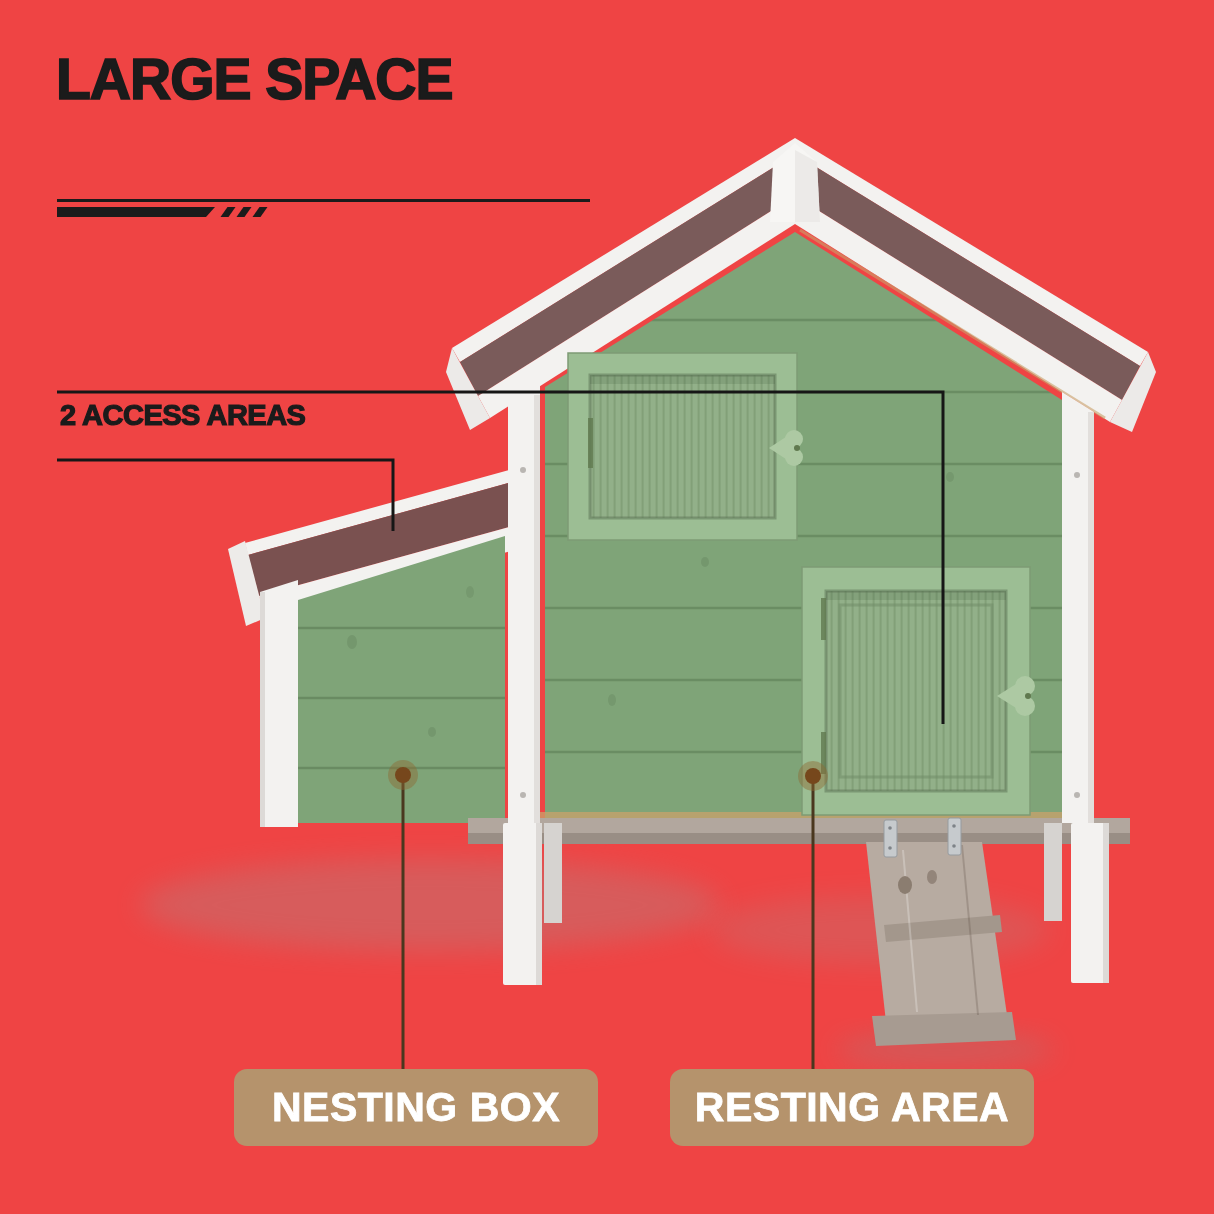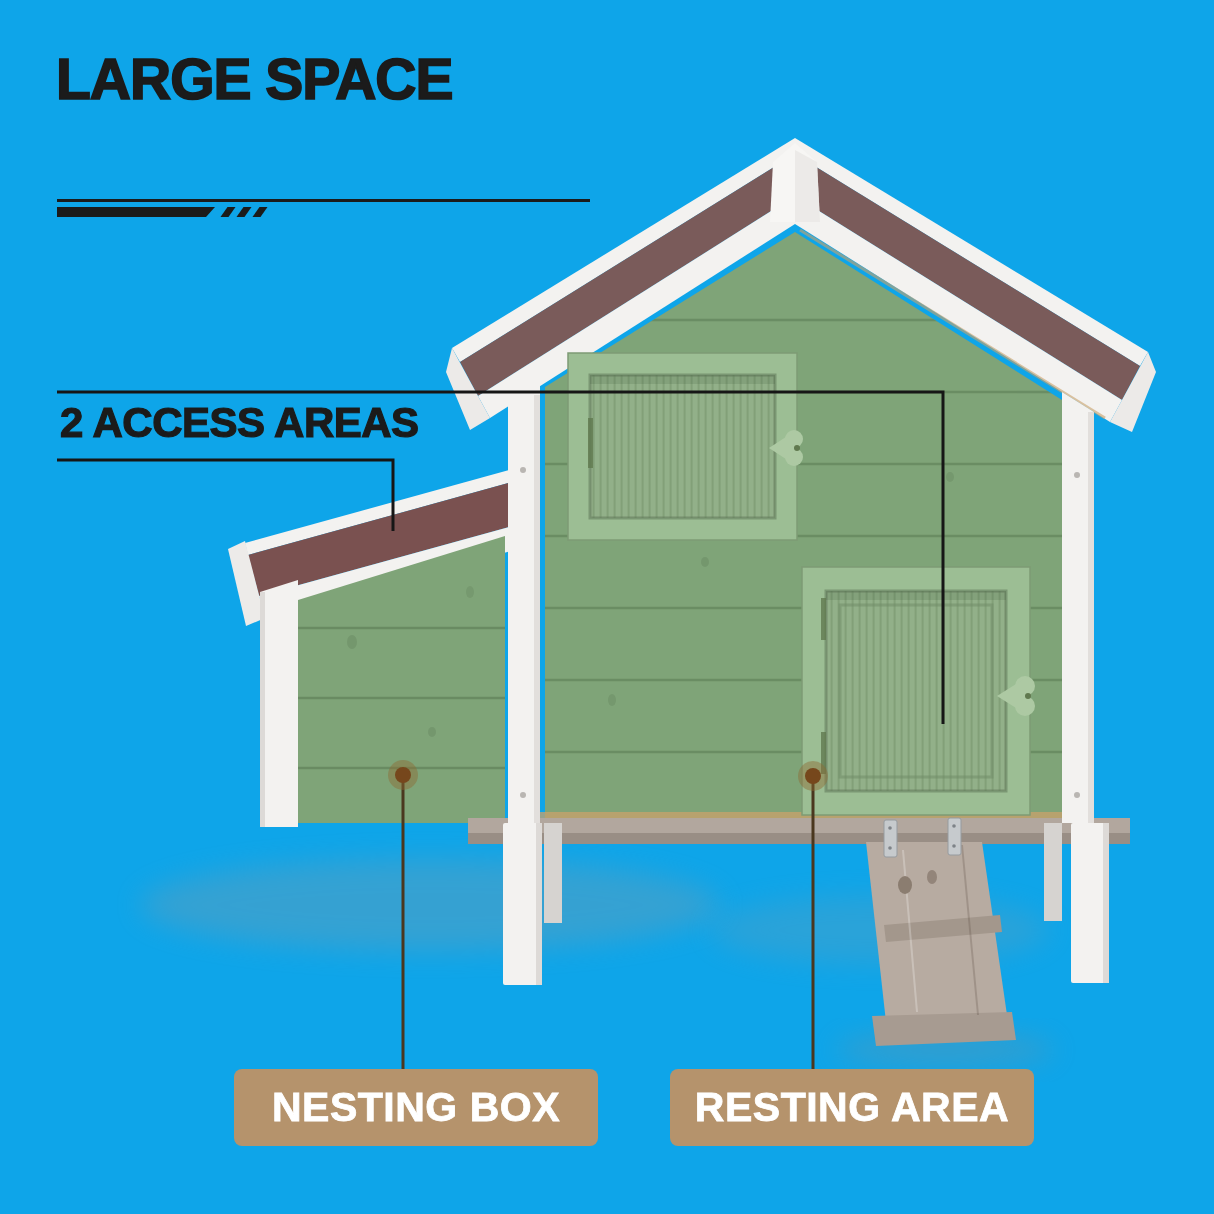--- a/index.html
+++ b/index.html
@@ -4,41 +4,41 @@
 <style>
   :root{
     --label-bg:#B5936C; --label-text:#FFFFFF; --ink:#1B1B1B;
     --callout-line:#161616; --leader-line:#4A371E; --dot-brown:#76471C;
     --wall-green:#7FA478; --frame-green:#9CBE94; --slat-green:#92B089;
     --roof-brown:#7A5B5A; --annex-roof-brown:#7A5150; --trim-white:#F3F2F0;
     --floor-gray:#B2A79E; --ramp-gray:#B7ABA1; --tan-edge:#C9A26B;
   }
   html,body{margin:0;padding:0;background:#fff;}
   .canvas{
-    position:relative;width:1214px;height:1214px;background:#0ea5e9;
+    position:relative;width:1214px;height:1214px;background:#ef4444;
     overflow:hidden;font-family:"Liberation Sans",sans-serif;
   }
   .title{
     position:absolute;left:56px;top:50px;color:var(--ink);
     font-size:57px;line-height:58px;font-weight:bold;letter-spacing:-1px;
     -webkit-text-stroke:1.7px var(--ink);white-space:nowrap;
   }
   .rule{position:absolute;left:57px;top:199px;width:533px;height:3px;background:var(--ink);}
   .bar{
     position:absolute;left:57px;top:207px;width:158px;height:10px;background:var(--ink);
     clip-path:polygon(0 0,100% 0,calc(100% - 9px) 100%,0 100%);
   }
   .tick{position:absolute;top:207px;width:8px;height:10px;background:var(--ink);transform:skewX(-35deg);}
   .callout{
     position:absolute;left:60px;top:399px;color:var(--ink);
-    font-size:42px;font-weight:bold;letter-spacing:-0.5px;
+    font-size:29px;font-weight:bold;letter-spacing:-0.5px;
     -webkit-text-stroke:1.2px var(--ink);white-space:nowrap;
   }
   .pill{
-    position:absolute;top:1069px;width:364px;height:77px;border-radius:8px;
+    position:absolute;top:1069px;width:364px;height:77px;border-radius:13px;
     background:var(--label-bg);color:var(--label-text);
     display:flex;align-items:center;justify-content:center;
     font-size:41px;font-weight:bold;letter-spacing:0.5px;
     -webkit-text-stroke:0.8px var(--label-text);white-space:nowrap;
   }
   .pill.nesting{left:234px;}
   .pill.resting{left:639px;margin-left:31px;}
   svg.scene{position:absolute;left:0;top:0;}
 </style>
 </head>

